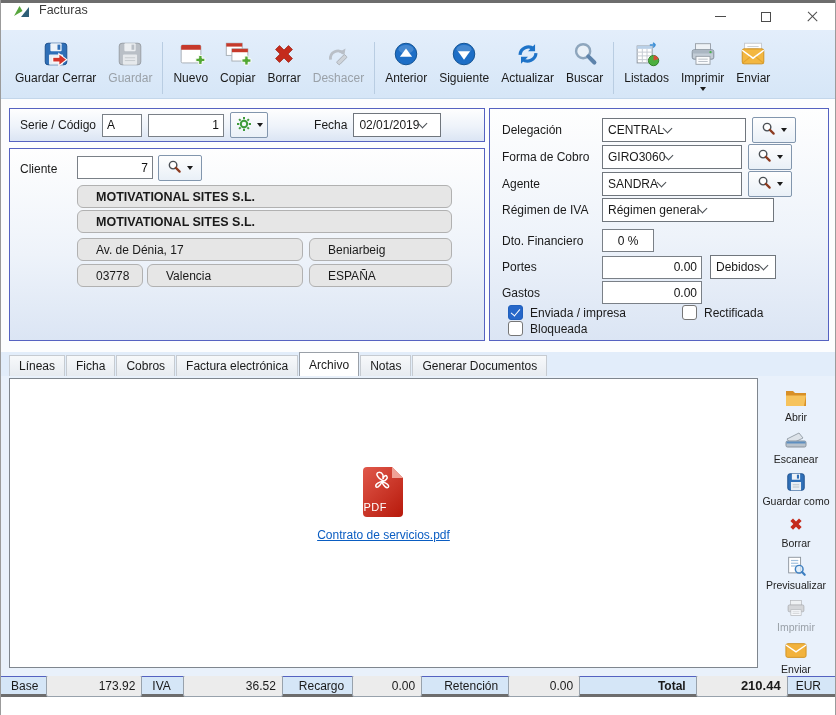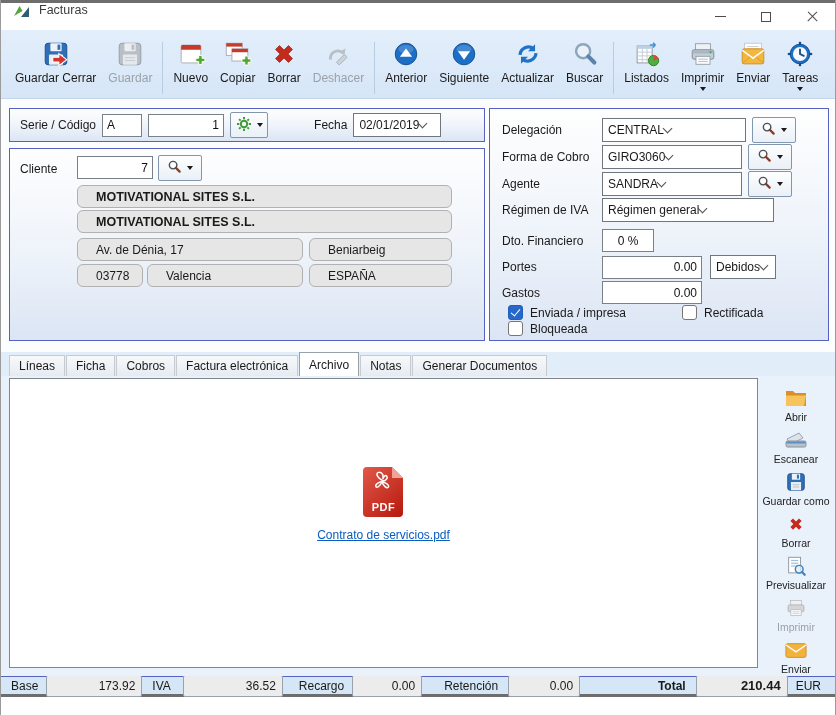--- a/index.html
+++ b/index.html
@@ -59,21 +59,21 @@
   .tab.active{height:24px;background:#fff;border-color:#9aa0a8;position:relative;z-index:2}
 
   
   .contentrow{height:300px;background:#e9f1fb;position:relative}
   .filebox{position:absolute;left:8px;top:2px;width:749px;height:290px;background:#fff;border:1px solid #7f868e;display:flex;flex-direction:column;align-items:center}
   .pdfwrap{margin-top:88px;display:flex;flex-direction:column;align-items:center}
   .pdfic{width:40px;height:50px;background:linear-gradient(135deg,#e0584a,#b7190b);border-radius:4px;position:relative}
   .pdfic::before{content:"";position:absolute;top:0;right:0;width:0;height:0;border-top:11px solid #fff;border-left:11px solid transparent}
   .pdfic::after{content:"";position:absolute;top:0;right:0;width:0;height:0;border-bottom:11px solid #f0a296;border-right:11px solid transparent}
   .pdfswirl{position:absolute;top:4px;left:8px}
-  .pdftext{position:absolute;bottom:4px;width:100%;text-align:center;color:#fff;font-weight:bold;font-size:11px;letter-spacing:.5px}
+  .pdftext{position:absolute;bottom:4px;width:100%;color:#fff;font-weight:normal;font-size:11px;letter-spacing:.5px}
   .filelink{margin-top:11px;color:#0a5dc2;text-decoration:underline;cursor:pointer}
 
   
   .sidebar{position:absolute;right:0;top:0;width:78px;height:100%;display:flex;flex-direction:column;align-items:center;padding-top:9px;gap:3px}
   .sb{display:flex;flex-direction:column;align-items:center;width:74px;padding:1px 0;background:none;border:0;font:inherit;font-size:10.5px;color:#222}
   .sb .ic{height:24px;display:flex;align-items:center;justify-content:center}
   .sb .lbl{margin-top:1px;white-space:nowrap}
   .sb.disabled .lbl{color:#9aa1a8}
   .sb.disabled .ic{filter:grayscale(1);opacity:.7}
 
@@ -257,37 +257,20 @@
           <svg width="30" height="30" viewBox="0 0 32 32">
             <rect x="7" y="4.5" width="18" height="12" fill="#fdfdfd" stroke="#c4c9ce"></rect>
             <line x1="10" y1="8" x2="22" y2="8" stroke="#c9ced3"></line>
             <line x1="10" y1="10.5" x2="22" y2="10.5" stroke="#c9ced3"></line>
             <rect x="4.5" y="10.5" width="23" height="16" rx="2" fill="#f3b740" stroke="#cd8f1e"></rect>
             <path d="M4.5 12l11.5 8.5L27.5 12" fill="none" stroke="#fff" stroke-width="1.6"></path>
             <path d="M4.5 26l8.5-7m14.5 7l-8.5-7" stroke="#e0a32e" stroke-width="1.2"></path>
           </svg>
         </span>
       <span class="lbl">Enviar</span>
-    </button>
-    <button class="tb">
-      <span class="ic">
-          <svg width="30" height="30" viewBox="0 0 32 32">
-            <g stroke="#0f4c8c" stroke-width="2.4">
-              <line x1="16" y1="3" x2="16" y2="7"></line>
-              <line x1="16" y1="25" x2="16" y2="29"></line>
-              <line x1="3" y1="16" x2="7" y2="16"></line>
-              <line x1="25" y1="16" x2="29" y2="16"></line>
-            </g>
-            <circle cx="16" cy="16" r="10.5" fill="#1d6ec6" stroke="#0f4c8c"></circle>
-            <circle cx="16" cy="16" r="7.5" fill="#f5f9fd"></circle>
-            <path d="M16 11v5l4 2" fill="none" stroke="#1d4f86" stroke-width="2" stroke-linecap="round"></path>
-          </svg>
-        </span>
-      <span class="lbl">Tareas</span>
-      <span class="tri"></span>
     </button>
   </div>
 
   <div class="formarea">
 
     <div class="panel p-serie">
       <span>Serie / Código</span>
       <input class="inp" style="width: 40px;" readonly="" value="A">
       <input class="inp num" style="width: 76px;" readonly="" value="1">
       <button class="lkp gearbtn">

